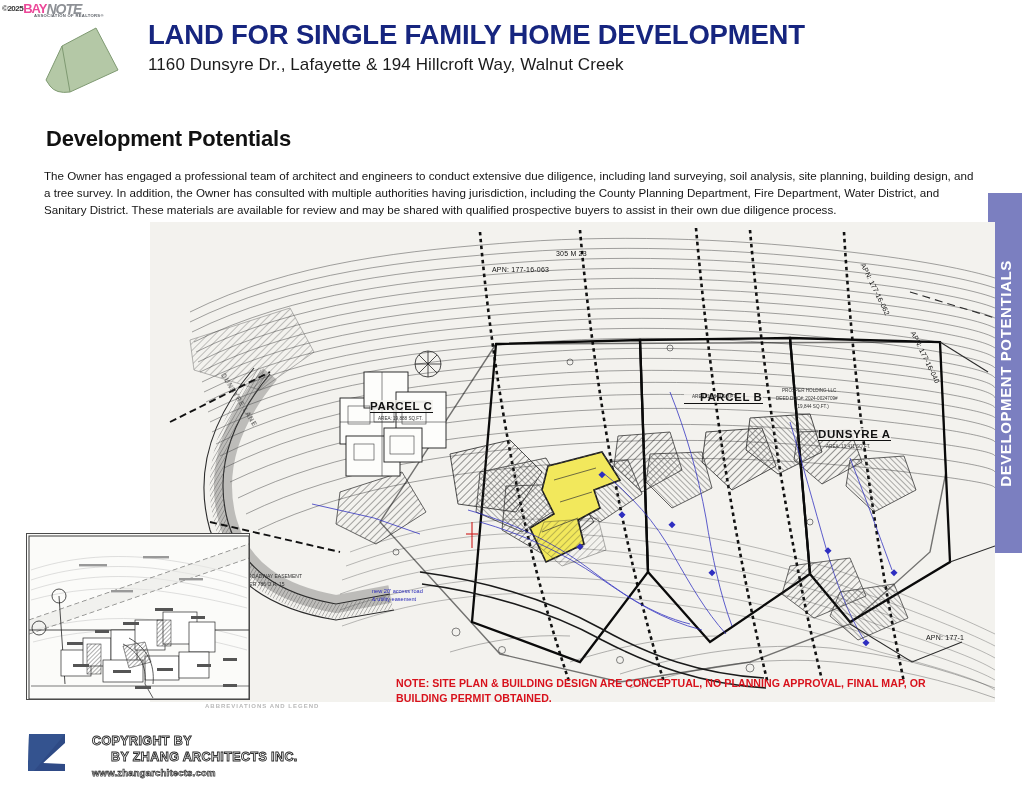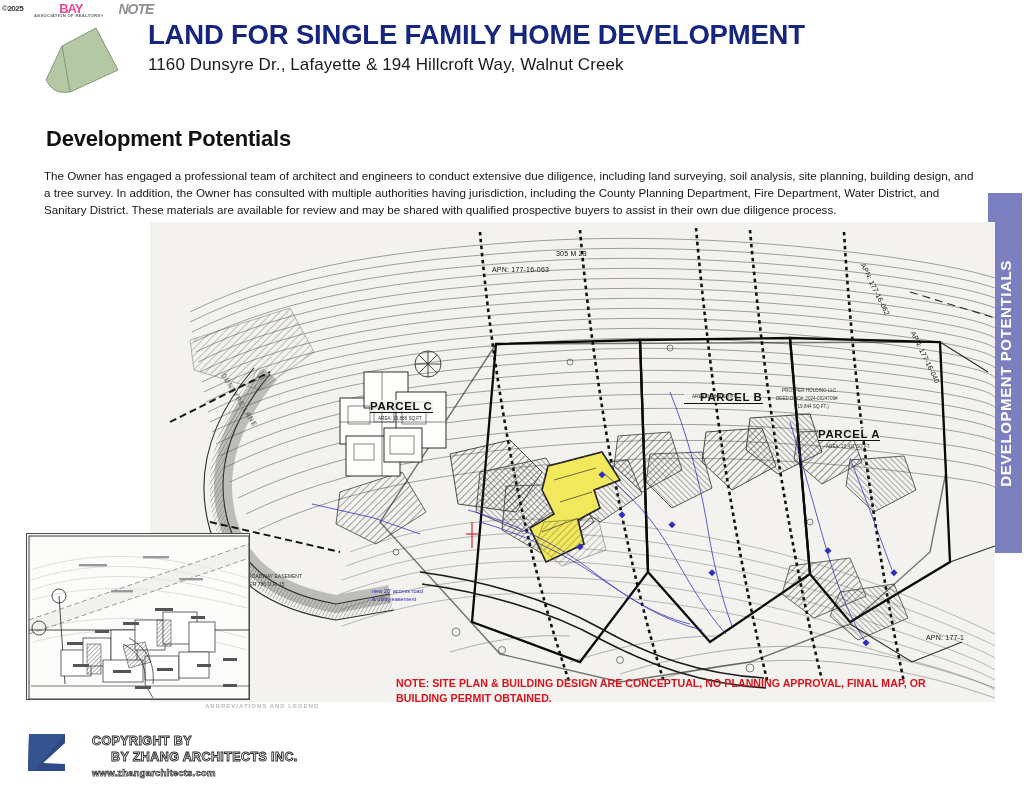--- a/index.html
+++ b/index.html
@@ -9,21 +9,21 @@
     background:#ffffff;
     font-family:"Liberation Sans", sans-serif;
     position:relative;
     overflow:hidden;
   }
 
   
   #brand-logo {
     position:absolute; left:2px; top:0px;
     width:100px; height:17px;
-    display:flex; align-items:center;gap:36px;
+    display:flex; align-items:center;
   }
   #brand-logo .copy {
     font-size:8px; color:#333; font-weight:bold; letter-spacing:-0.5px;
   }
   #brand-logo .bay {
     font-family:"Liberation Sans", sans-serif;
     font-weight:bold; font-size:13px; 
     color:#ec4899; letter-spacing:-1px;
   }
   #brand-logo .east {
@@ -363,21 +363,21 @@
       </g>
     </g>
   </svg>
 
   <div class="map-label parcel-label" style="left:220px; top:178px;">PARCEL C</div>
   <div class="map-label tiny-label" style="left:228px; top:194px;">AREA: 19,888 SQ.FT.</div>
 
   <div class="map-label parcel-label" style="left:534px; top:169px;padding-left:16px;">PARCEL B</div>
   <div class="map-label tiny-label" style="left:542px; top:172px;">AREA: 19,844 SQ.FT.</div>
 
-  <div class="map-label parcel-label" style="left:668px; top:206px;">PARCEL A</div>
+  <div class="map-label parcel-label" style="left:668px; top:206px;">DUNSYRE A</div>
   <div class="map-label tiny-label" style="left:676px; top:222px;">AREA: 13,411 SQ.FT.</div>
 
   <div class="map-label apn-label" style="left:342px; top:44px;">APN: 177-16-063</div>
   <div class="map-label apn-label" style="left:406px; top:28px;">305  M  23</div>
 
   <div class="map-label apn-label rot-label" style="left:716px; top:40px; transform:rotate(64deg);">APN: 177-16-062</div>
   <div class="map-label apn-label rot-label" style="left:766px; top:108px; transform:rotate(64deg);">APN: 177-16-040</div>
   <div class="map-label apn-label" style="left:776px; top:412px;">APN: 177-1</div>
 
   <div class="map-label tiny-label rot-label" style="left:76px; top:150px; transform:rotate(58deg); font-size:6.4px; letter-spacing:1px;">DUNSYRE LANE</div>

